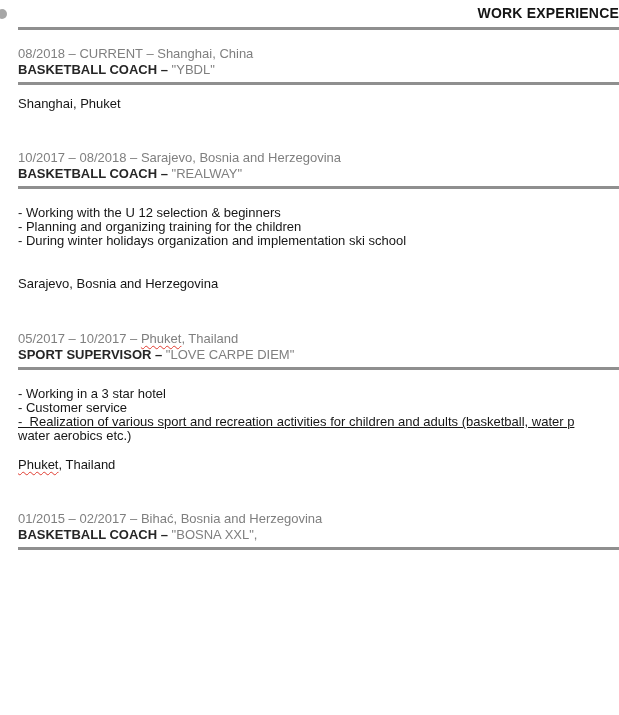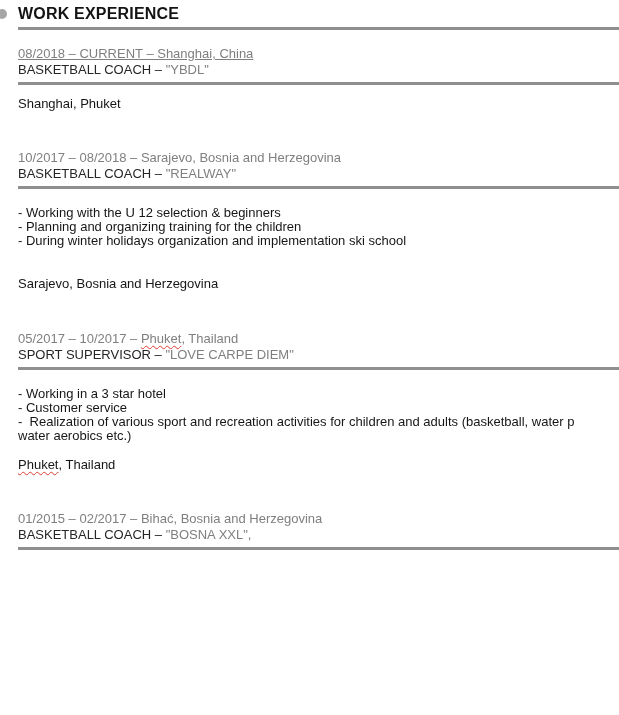--- a/index.html
+++ b/index.html
@@ -8,41 +8,41 @@
     font-family: "Liberation Sans", "DejaVu Sans", sans-serif;
     font-size: 13px; color: #1a1a1a;
     -webkit-font-smoothing: antialiased;
   }
   .content { position: relative; padding: 4px 0 0 18px; }
   .side-dot {
     position: absolute; left: -3px; top: 9px; width: 10px; height: 10px;
     border-radius: 50%; background: #a6a6a6;
   }
   h1.page-title {
-    margin: 0; font-size: 16px; line-height: 19px; font-weight: bold;
-    color: #141414; letter-spacing: 0.2px;
+    margin: 0; font-size: 14px; line-height: 19px; font-weight: bold;
+    color: #141414; letter-spacing: 0.2px; text-align: right;
   }
   .rule { height: 3px; background: #8f8f8f; }
   .head-rule { margin-top: 4px; }
   .entry .rule { margin-top: 4px; }
   .date { color: #7f7f7f; line-height: 16px; }
   .title { line-height: 16px; }
-  .role { font-weight: normal; color: #262626; }
+  .role { font-weight: bold; color: #262626; }
   .company { color: #7f7f7f; }
   .bullets { margin-top: 17px; line-height: 14px; color: #161616; }
   .bullet-line { line-height: 14px; }
-  .clip { white-space: pre; overflow: hidden; }
+  .clip { white-space: pre; overflow: hidden; text-decoration: underline; }
   .location { line-height: 14px; color: #161616; }
   .sq {
     text-decoration-line: underline; text-decoration-style: wavy;
     text-decoration-color: #e03c31; text-decoration-thickness: 1px;
     text-underline-offset: 2px;
   }
   
-  .entry-1 .date { margin-top: 16px; text-decoration: underline; }
+  .entry-1 .date { margin-top: 16px; }
   .entry-1 .location { margin-top: 12px; }
   .entry-2 .date { margin-top: 39px; }
   .entry-2 .location { margin-top: 29px; }
   .entry-3 .date { margin-top: 40px; }
   .entry-3 .location { margin-top: 15px; }
   .entry-4 .date { margin-top: 39px; }
   .entry-4 .location { margin-top: 28px; }
 </style>
 </head>
 <body>

